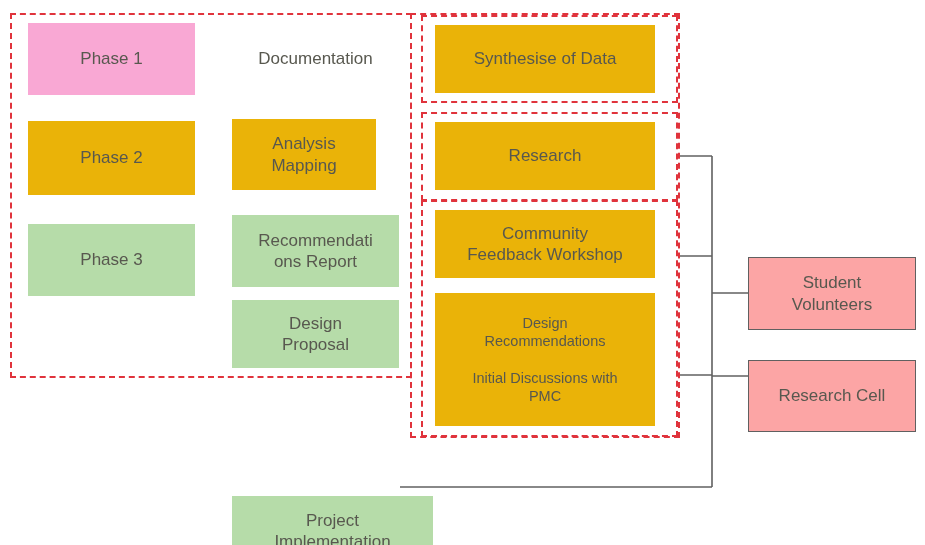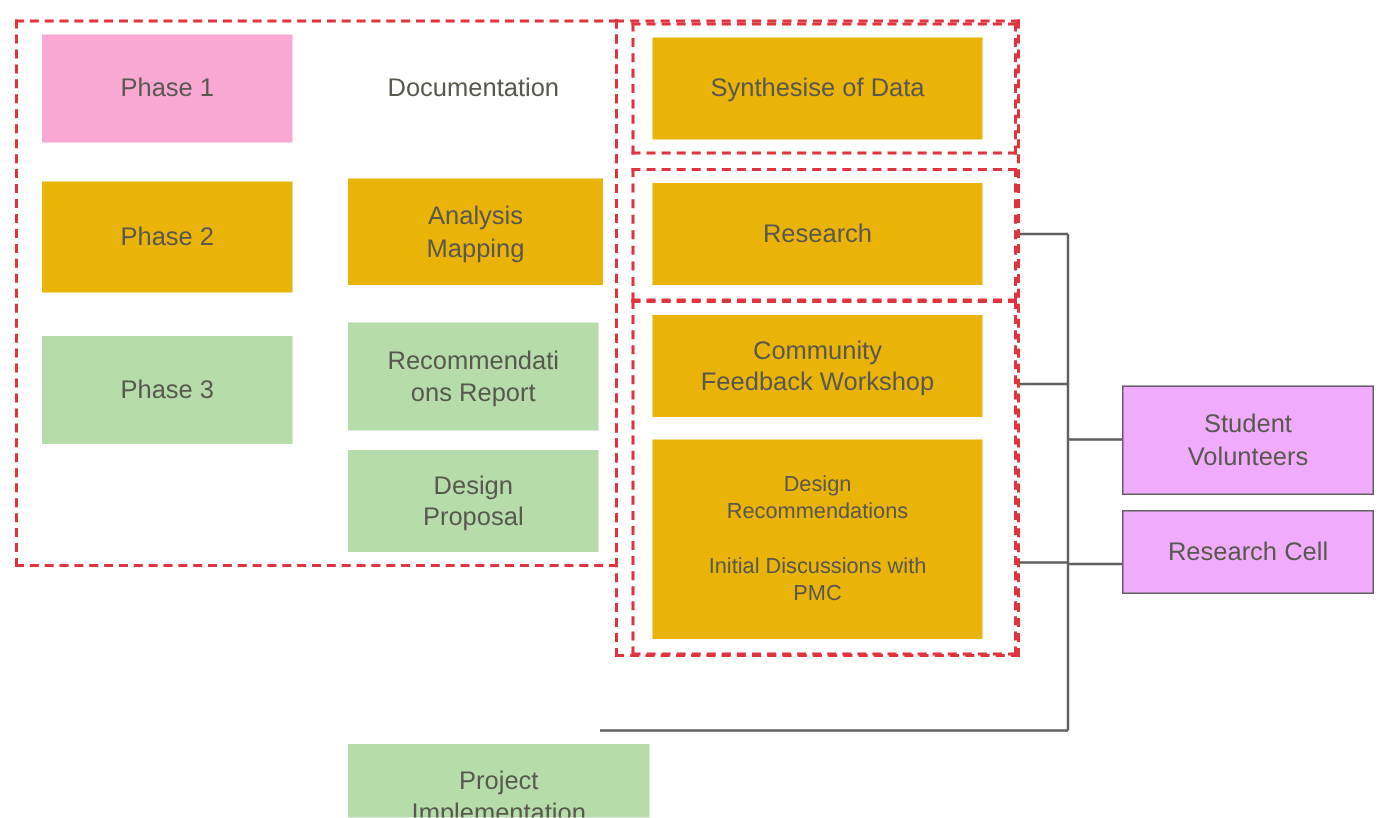--- a/index.html
+++ b/index.html
@@ -32,21 +32,21 @@
     font-size:17px;
     line-height:1.25;
     padding:2px 6px;
     white-space:pre-line;
   }
   .fill-pink  {background:#f9a8d4;}
   .fill-yellow{background:#eab308;}
   .fill-green {background:#b6dca9;}
   .fill-none  {background:transparent;}
   .outline{
-    background:#f0abfc;
+    background:#fca5a5;
     border:1px solid #606060;
     text-align:center;
   }
   .small{font-size:14.5px;}
 
   
   #wires{position:absolute;left:0;top:0;width:925px;height:545px;}
 </style>
 </head>
 <body>
@@ -83,21 +83,21 @@
   <div class="dash-frame" style="left:421px;top:200px;width:257px;height:237px;"></div>
 
   <div class="node fill-pink" style="left:28px;top:23px;width:167px;height:72px;">Phase 1</div>
 
   <div class="node fill-yellow" style="left:28px;top:121px;width:167px;height:74px;">Phase 2</div>
 
   <div class="node fill-green" style="left:28px;top:224px;width:167px;height:72px;">Phase 3</div>
 
   <div class="node fill-none" style="left:232px;top:23px;width:167px;height:72px;">Documentation</div>
 
-  <div class="node fill-yellow" style="left:232px;top:119px;width:170px;height:71px;">Analysis
+  <div class="node fill-yellow" style="left:232px;top:119px;width:144px;height:71px;">Analysis
 Mapping</div>
 
   <div class="node fill-green" style="left:232px;top:215px;width:167px;height:72px;">Recommendati
 ons Report</div>
 
   <div class="node fill-green" style="left:232px;top:300px;width:167px;height:68px;">Design
 Proposal</div>
 
   <div class="node fill-yellow" style="left:435px;top:25px;width:220px;height:68px;">Synthesise of Data</div>
 
@@ -111,15 +111,15 @@
 
 Initial Discussions with
 PMC</div>
 
   <div class="node fill-green" style="left:232px;top:452px;width:201px;height:70px;margin-top:44px;">Project
 Implementation</div>
 
   <div class="node outline" style="left:748px;top:257px;width:168px;height:73px;">Student
 Volunteers</div>
 
-  <div class="node outline" style="left:748px;top:340px;width:168px;height:56px;">Research Cell</div>
+  <div class="node outline" style="left:748px;top:360px;width:168px;height:72px;">Research Cell</div>
 
 </div>
 
 </body></html>

